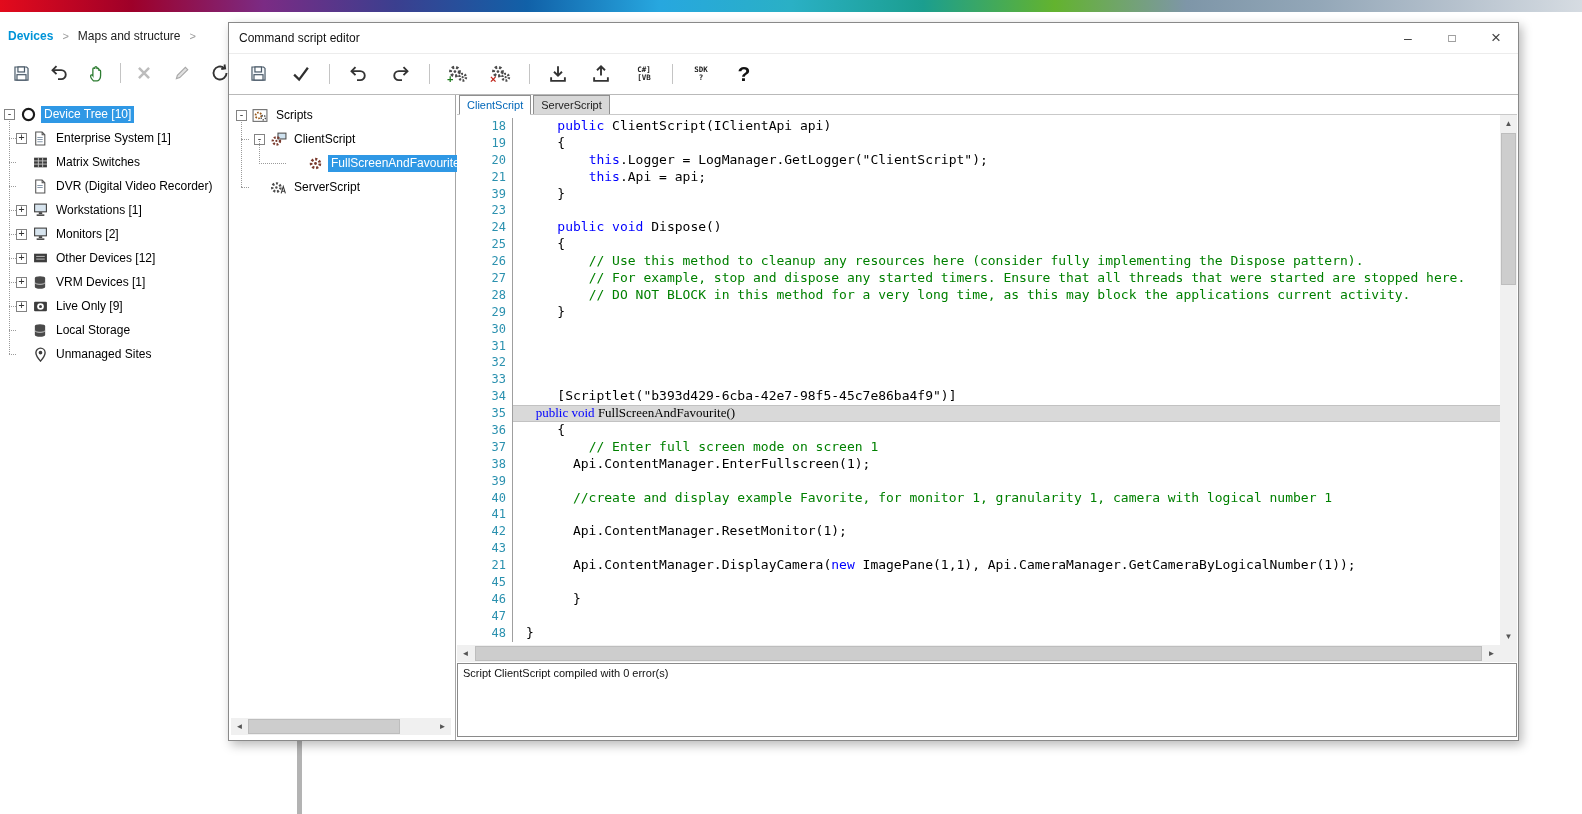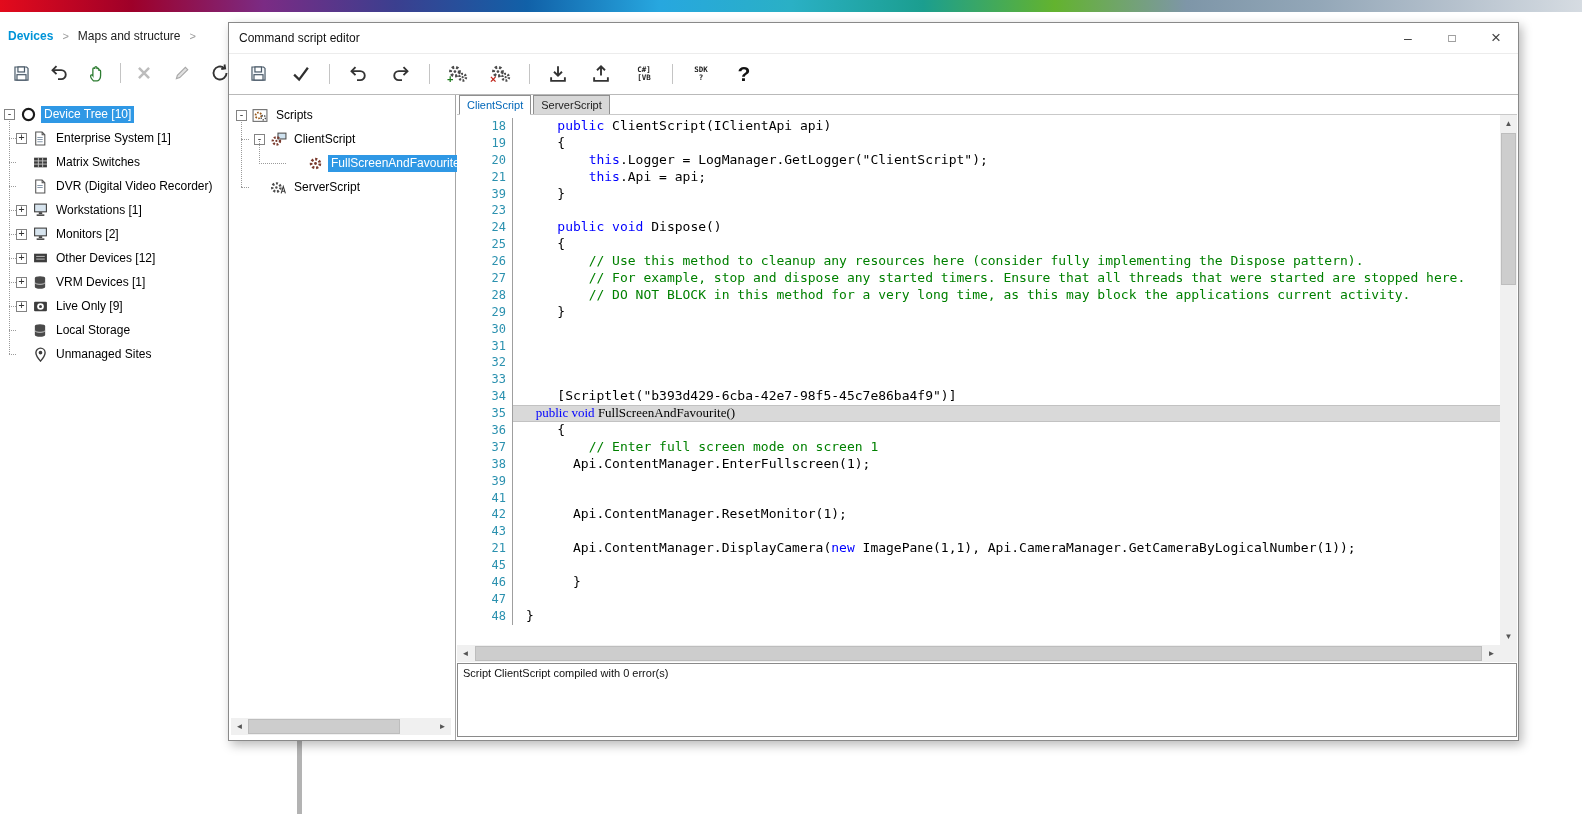--- a/index.html
+++ b/index.html
@@ -526,20 +526,24 @@
             </div>
             <div class="cl">
               <span class="ln">38</span>
               <span class="lc"><span class="tok-p">      Api.ContentManager.EnterFullscreen(1);</span></span>
             </div>
             <div class="cl">
               <span class="ln">39</span>
               <span class="lc"></span>
             </div>
             <div class="cl">
+              <span class="ln">40</span>
+              <span class="lc"><span class="tok-p">      </span><span class="tok-c">//create and display example Favorite, for monitor 1, granularity 1, camera with logical number 1</span></span>
+            </div>
+            <div class="cl">
               <span class="ln">41</span>
               <span class="lc"></span>
             </div>
             <div class="cl">
               <span class="ln">42</span>
               <span class="lc"><span class="tok-p">      Api.ContentManager.ResetMonitor(1);</span></span>
             </div>
             <div class="cl">
               <span class="ln">43</span>
               <span class="lc"></span>

